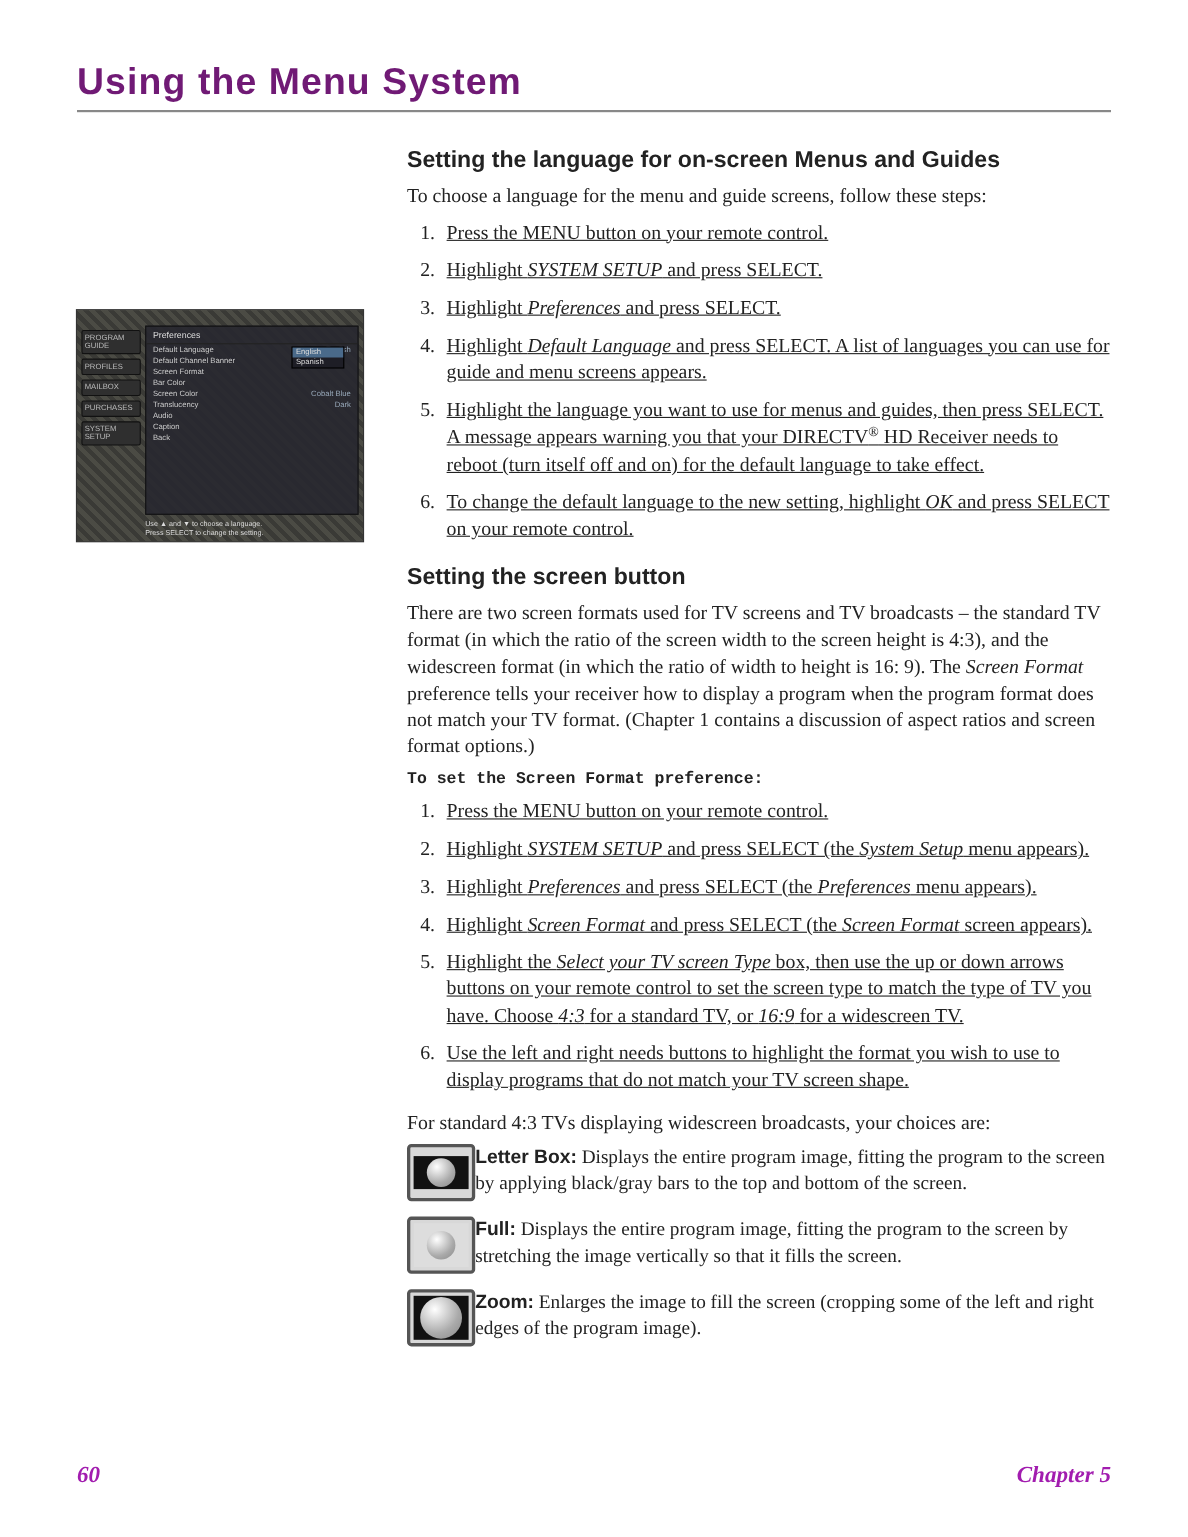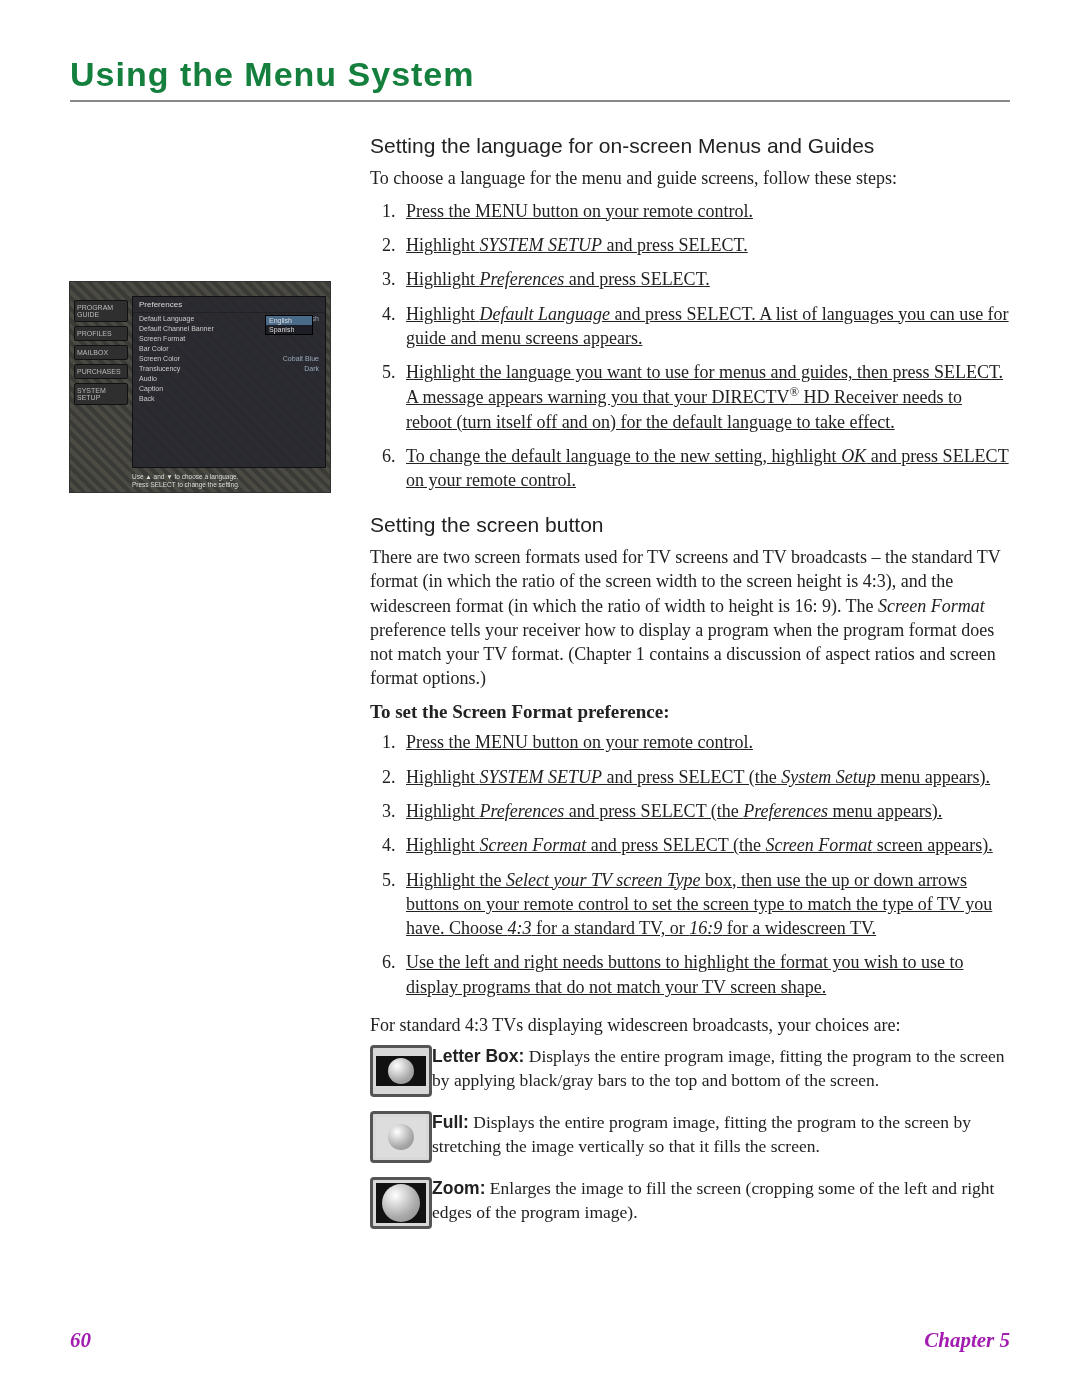--- a/index.html
+++ b/index.html
@@ -16,21 +16,21 @@
   .page {
     padding: 55px 70px 40px 70px;
     box-sizing: border-box;
     height: 100%;
     position: relative;
   }
   .header-title {
     font-family: Arial, Helvetica, sans-serif;
     font-weight: 900;
     font-size: 34px;
-    color: #15803d;
+    color: #701a75;
     letter-spacing: 1px;
     margin: 0 0 6px 0;
   }
   .hr {
     height: 2px;
     background: #888;
     margin-bottom: 30px;
   }
   .columns {
     display: flex;
@@ -115,40 +115,40 @@
   .ss-hint {
     position: absolute;
     left: 62px; right: 6px; bottom: 4px;
     color: #ddd;
     font-family: Arial, sans-serif;
     font-size: 6.5px;
     line-height: 1.15;
   }
   h2.sub {
     font-family: Arial, Helvetica, sans-serif;
-    font-weight: 400;
+    font-weight: 700;
     font-size: 21px;
     margin: 0 0 6px 0;
     color: #222;
   }
   p { margin: 0 0 8px 0; }
   ol {
     margin: 4px 0 14px 0;
     padding-left: 30px;
     text-decoration: underline;
   }
   ol li {
     padding-left: 6px;
     margin-bottom: 10px;
   }
   .em { font-style: italic; }
   .subhead-bold {
-    font-family: Liberation Serif, serif;
+    font-family: Liberation Mono, monospace;
     font-weight: 900;
-    font-size: 19px;
+    font-size: 15px;
     margin: 8px 0 6px 0;
   }
   .fmt-list {
     margin-top: 6px;
   }
   .fmt-row {
     display: flex;
     margin-bottom: 14px;
     align-items: flex-start;
   }

